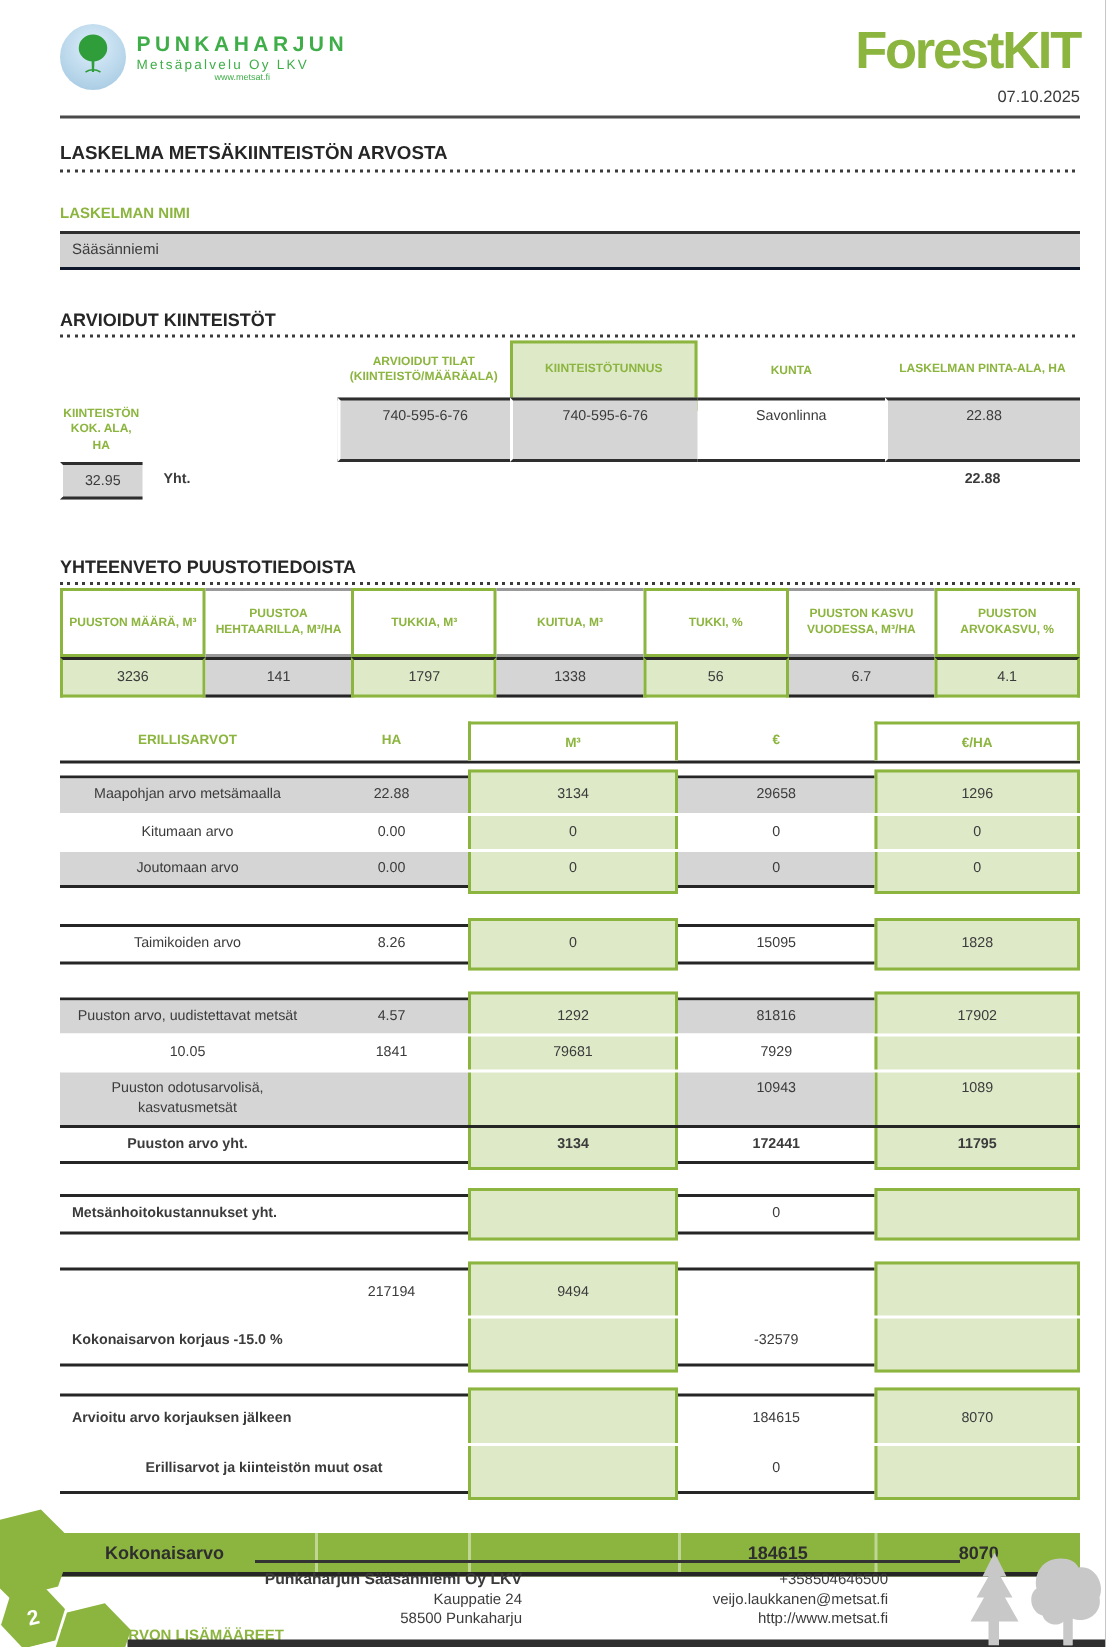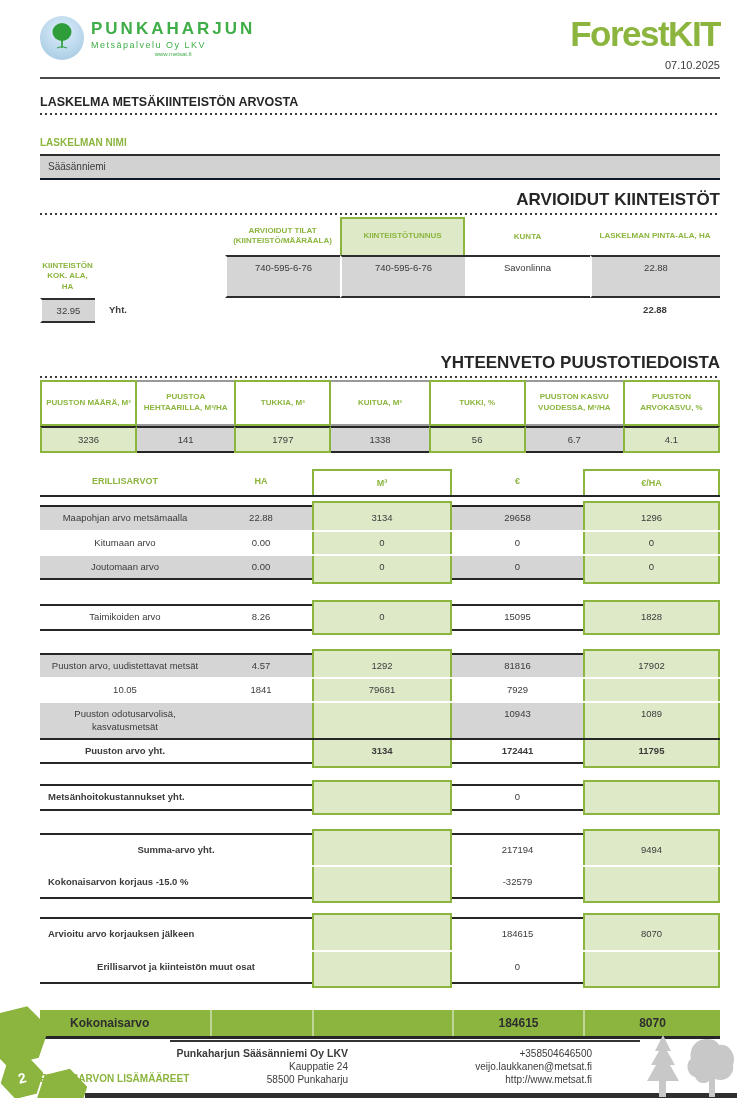--- a/index.html
+++ b/index.html
@@ -6,37 +6,37 @@
   .page{width:737px;height:1098px;background:#fff;position:relative;margin:0 auto;
         font-family:"Liberation Sans",sans-serif;color:#3b3b3b;overflow:hidden;}
   .content{margin-left:40px;width:680px;}
 
   
   .hdr{display:flex;justify-content:space-between;align-items:flex-start;padding-top:16px;}
   .brand{display:flex;align-items:center;gap:7px;}
   .brand-circle{width:44px;height:44px;border-radius:50%;
     background:radial-gradient(circle at 50% 35%,#ddeefb 0%,#b8d6ea 60%,#9cc3de 100%);
     display:flex;align-items:center;justify-content:center;flex-shrink:0;}
-  .brand-name{color:#3fae49;font-weight:bold;font-size:17px;letter-spacing:3px;}
+  .brand-name{color:#3fae49;font-weight:bold;font-size:14px;letter-spacing:3px;}
   .brand-sub{color:#3fae49;font-size:9px;letter-spacing:1.5px;margin-top:1px;}
   .brand-url{color:#3fae49;font-size:6px;text-align:center;margin-top:1px;}
   .hdr-right{text-align:right;}
   .forestkit{color:#8CB53F;font-weight:bold;font-size:35px;letter-spacing:-1.5px;line-height:1;}
   .rep-date{font-size:11px;color:#3b3b3b;margin-top:8px;}
   .hdr-rule{border-bottom:2px solid #4a4a4a;margin-top:6px;}
 
   .doc-title{font-size:12.5px;font-weight:bold;color:#262626;margin:16px 0 4px 0;}
   .dotline{height:2px;background-image:repeating-linear-gradient(90deg,#3a3a3a 0 2px,transparent 2px 5px);}
 
   .green-label{color:#8CB53F;font-weight:bold;font-size:10px;}
   .gray-bar{background:#d2d2d2;border-top:2px solid #2e2e2e;border-bottom:2px solid #0f172a;
     font-size:10px;color:#3b3b3b;padding:0 8px;height:22px;line-height:22px;}
   .nimi .green-label{margin:22px 0 6px 0;}
 
-  .sec-title{text-align:right;font-size:17px;font-weight:bold;color:#262626;margin:10px 0 3px 0;}
+  .sec-title{text-align:left;font-size:12px;font-weight:bold;color:#262626;margin:26px 0 3px 0;}
 
   
   .agrid{display:grid;grid-template-columns:55px 130px 115px 125px 125px 130px;position:relative;margin-top:2px;margin-bottom:18px;}
   .kunta-box{position:absolute;left:300px;top:0;width:125px;height:calc(100% + 9px);
     background:#DEE9C8;border:2px solid #8CB53F;box-sizing:border-box;z-index:0;}
   .agrid > div{position:relative;z-index:1;}
   .ahead{color:#8CB53F;font-size:8px;font-weight:bold;text-align:center;
     display:flex;align-items:center;justify-content:center;padding:6px 6px;min-height:22px;line-height:1.3;}
   .ahead.on-green{background:#fff;margin:3px 3px 1px 3px;}
   .acell{background:#d5d5d5;border-top:2px solid #2e2e2e;border-bottom:2px solid #2e2e2e;
@@ -278,21 +278,20 @@
           <div class="gc og"></div>
           <div class="gc">0</div>
           <div class="gc og"></div>
         </div>
       </div>
 
       <div class="group mt22">
         <div class="ov ov-m3"></div>
         <div class="ov ov-eurha"></div>
         <div class="grow tall">
-          <div class="gc b span2">Summa-arvo yht.</div>
           <div class="gc og"></div>
           <div class="gc">217194</div>
           <div class="gc og">9494</div>
         </div>
         <div class="grow tall">
           <div class="gc b span2 tl">Kokonaisarvon korjaus -15.0 %</div>
           <div class="gc og"></div>
           <div class="gc">-32579</div>
           <div class="gc og"></div>
         </div>

